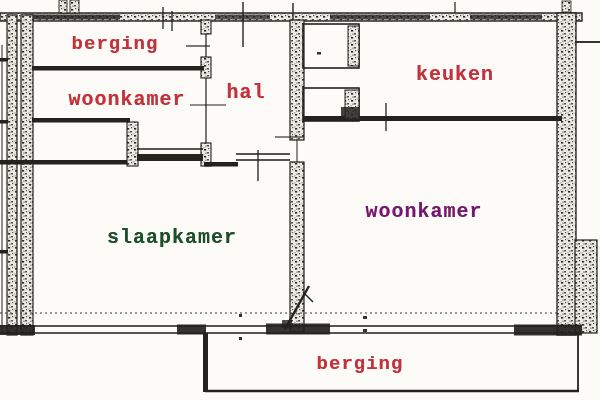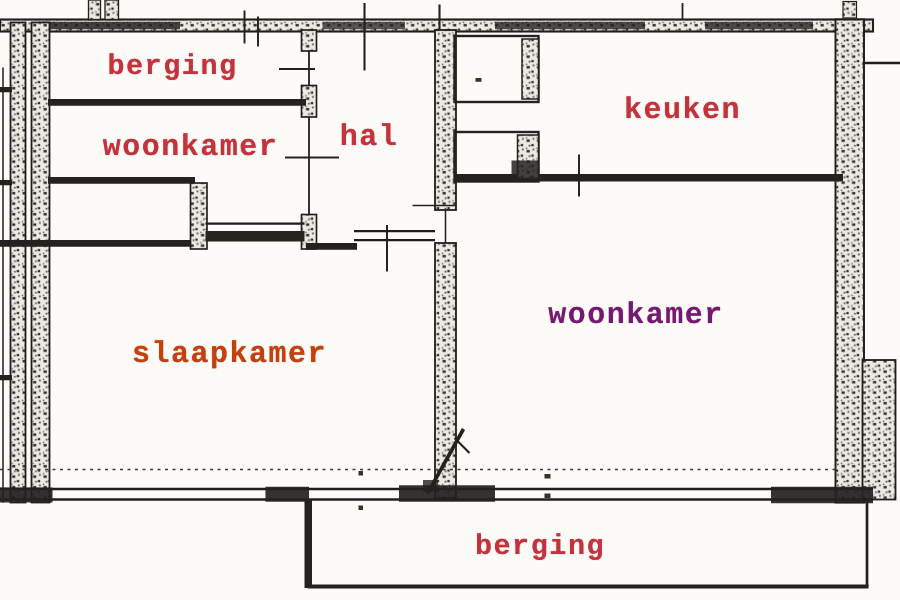--- a/index.html
+++ b/index.html
@@ -139,17 +139,17 @@
       <rect x="203" y="333" width="5" height="59" fill="#23221f" stroke="none"></rect>
       <line x1="205" y1="391" x2="579" y2="391" stroke-width="2.6"></line>
       <line x1="578" y1="334" x2="578" y2="391" stroke-width="1.8"></line>
     </g>
   </svg>
 
   <div class="room-label lbl-sm" style="left: 115px; top: 44px; color: rgb(196, 51, 60);">berging</div>
   <div class="room-label" style="left: 127px; top: 99px; color: rgb(196, 51, 60);">woonkamer</div>
   <div class="room-label" style="left: 246px; top: 92px; color: rgb(196, 51, 60);">hal</div>
   <div class="room-label" style="left: 455px; top: 74px; color: rgb(196, 51, 60);">keuken</div>
-  <div class="room-label" style="left: 153px; top: 237px; color: #c2410c;">slaapkamer</div>
+  <div class="room-label" style="left: 172px; top: 237px; color: #14532d;">slaapkamer</div>
   <div class="room-label" style="left: 424px; top: 211px; color: #701a75;">woonkamer</div>
   <div class="room-label lbl-sm" style="left: 360px; top: 364px; color: rgb(196, 51, 60);">berging</div>
 
 </div>
 
 </body></html>

